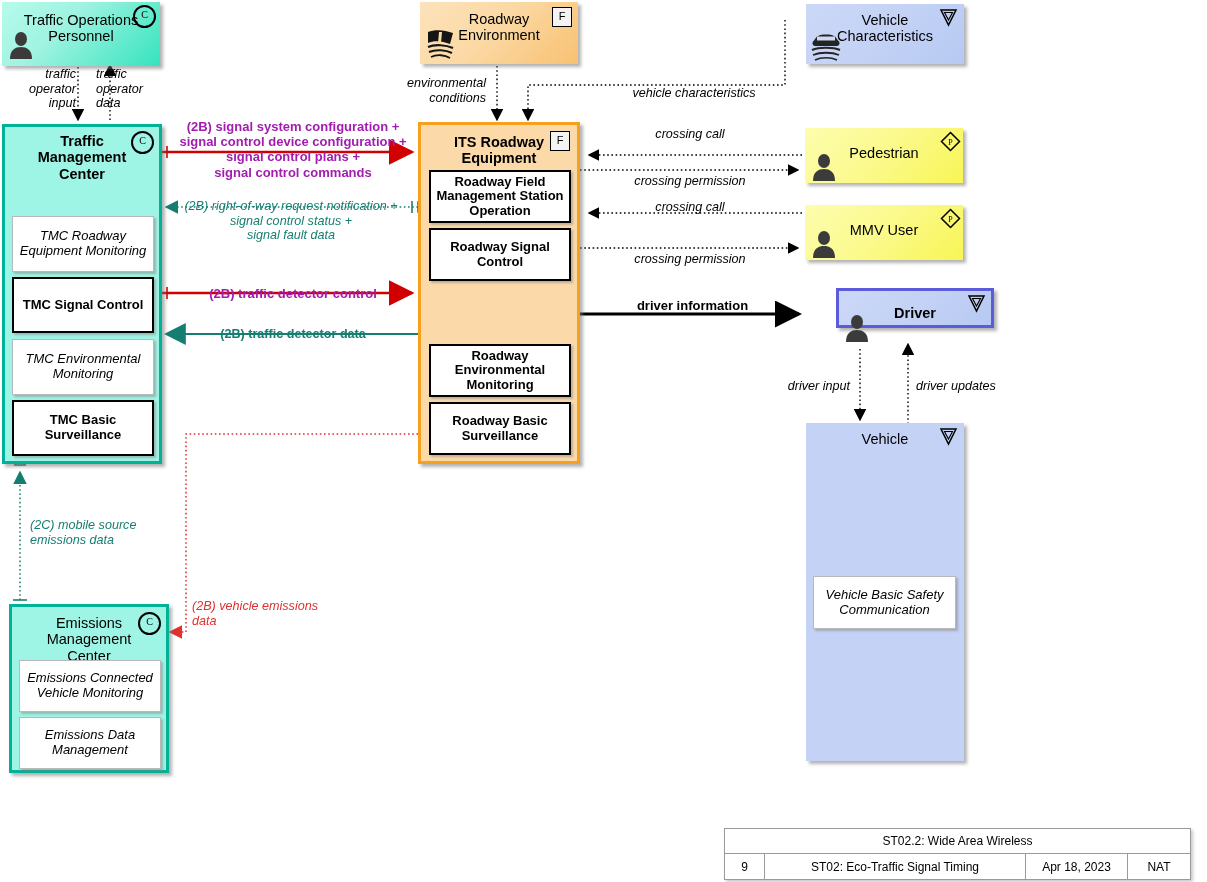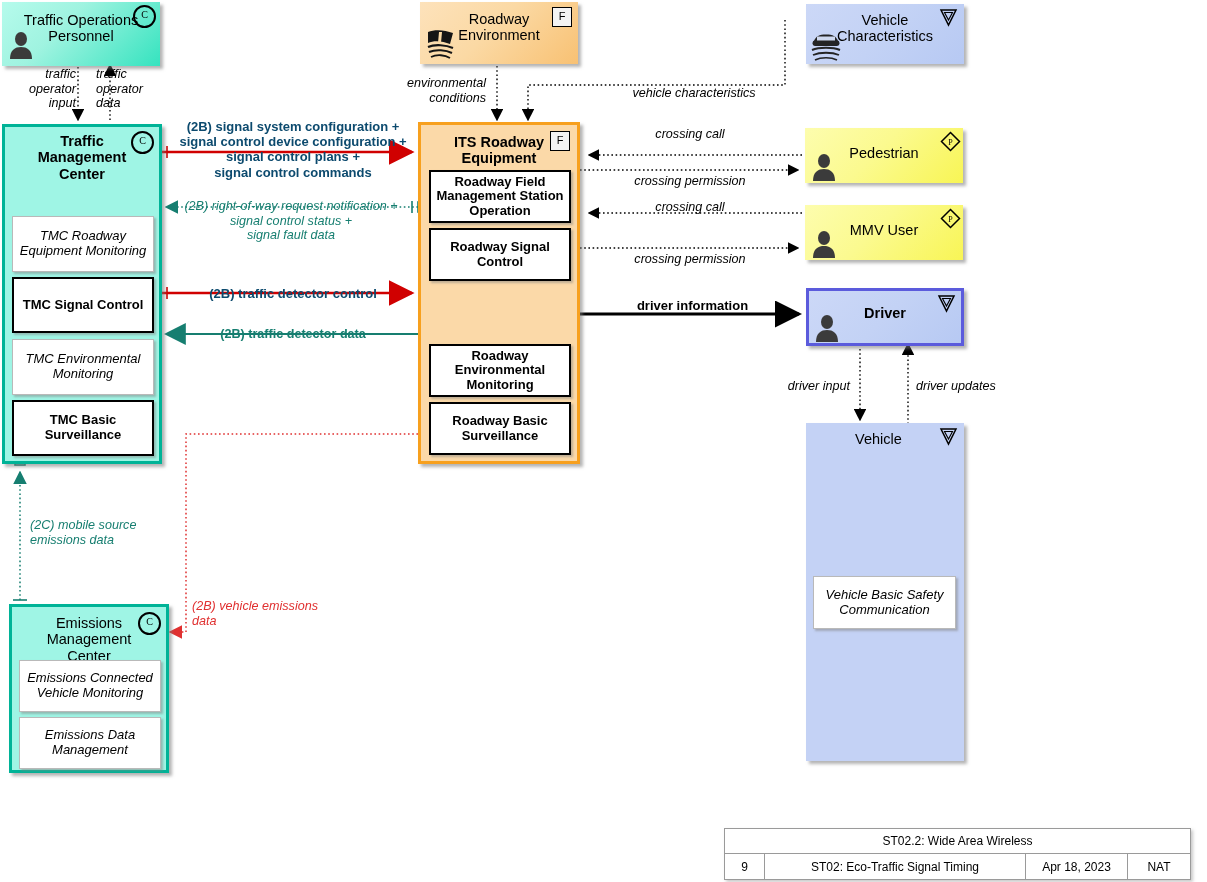--- a/index.html
+++ b/index.html
@@ -37,21 +37,21 @@
            font-size:10px;text-align:center;line-height:16px;font-family:"Liberation Serif",serif;}
   .badge-f{border:1.6px solid #000;background:#f3f3f3;font-size:11px;text-align:center;
            line-height:17px;font-family:"Liberation Sans",sans-serif;width:18px;height:18px;}
   .badge-v svg,.badge-p svg{display:block;}
   
   .ico{position:absolute;}
   
   .lbl{position:absolute;font-size:12.6px;line-height:1.17;color:#000;font-style:italic;}
   .lbl.ctr{text-align:center;}
   .lbl.rt{text-align:right;}
-  .lbl-red{color:#0c4a6e;font-weight:bold;font-style:normal;font-size:13px;}
+  .lbl-red{color:#a21caf;font-weight:bold;font-style:normal;font-size:13px;}
   .lbl-redi{color:#e03030;font-style:italic;font-weight:normal;font-size:12.6px;}
   .lbl-teal{color:#167e70;font-style:italic;font-size:12.6px;}
   .lbl-black-b{color:#000;font-weight:bold;font-style:normal;font-size:13px;}
   
   #footer{position:absolute;left:724px;top:828px;width:467px;height:52px;
           border:1px solid #9a9a9a;box-sizing:border-box;background:#fff;
           box-shadow:2px 2px 3px rgba(150,150,150,.5);}
   #footer .row{display:flex;box-sizing:border-box;}
   #footer .r1{height:25px;border-bottom:1px solid #9a9a9a;align-items:center;justify-content:center;}
   #footer .r2{height:25px;align-items:center;}
@@ -263,38 +263,38 @@
     </svg>
   </span>
   <span class="ico" style="left:6px;top:24px;">
     <svg width="26" height="30" viewBox="0 0 26 30">
       <ellipse cx="13" cy="9" rx="6" ry="7" fill="#3b3b3b"></ellipse>
       <path d="M2,29 C2,20 7,17 13,17 C19,17 24,20 24,29 z" fill="#3b3b3b"></path>
     </svg>
   </span>
 </div>
 
-<div class="node shadow fill-vehicle bd-driver" id="n-driver" style="left:806px;top:288px;width:158px;height:58px;">
+<div class="node shadow fill-vehicle bd-driver" id="n-driver" style="left:836px;top:288px;width:158px;height:40px;">
   <div class="ntitle bold" style="top:14px;">Driver</div>
   <span class="badge badge-v" style="right:5px;top:3px;">
     <svg width="19" height="19" viewBox="0 0 19 19">
       <path d="M2,2 L17,2 L9.5,17 z" fill="none" stroke="#000" stroke-width="1.5"></path>
       <path d="M5.5,4.5 L13.5,4.5 L9.5,12 z" fill="none" stroke="#000" stroke-width="1.1"></path>
     </svg>
   </span>
   <span class="ico" style="left:5px;top:22px;">
     <svg width="26" height="30" viewBox="0 0 26 30">
       <ellipse cx="13" cy="9" rx="6" ry="7" fill="#3b3b3b"></ellipse>
       <path d="M2,29 C2,20 7,17 13,17 C19,17 24,20 24,29 z" fill="#3b3b3b"></path>
     </svg>
   </span>
 </div>
 
 <div class="node shadow fill-vehicle-plain bd-none" id="n-veh" style="left:806px;top:423px;width:158px;height:338px;">
-  <div class="ntitle" style="top:8px;padding-left:7px;">Vehicle</div>
+  <div class="ntitle" style="top:8px;">Vehicle</div>
   <span class="badge badge-v" style="right:6px;top:4px;">
     <svg width="19" height="19" viewBox="0 0 19 19">
       <path d="M2,2 L17,2 L9.5,17 z" fill="none" stroke="#000" stroke-width="1.5"></path>
       <path d="M5.5,4.5 L13.5,4.5 L9.5,12 z" fill="none" stroke="#000" stroke-width="1.1"></path>
     </svg>
   </span>
   <div class="sub thin" style="left:7px;top:153px;width:143px;height:53px;">Vehicle Basic Safety Communication</div>
 </div>
 
 <div class="lbl rt" style="left:0px;top:67px;width:76px;">

